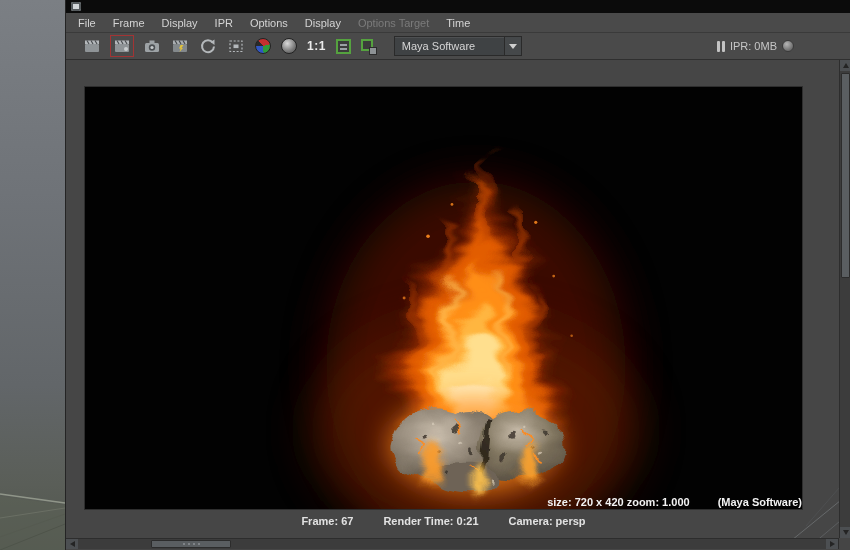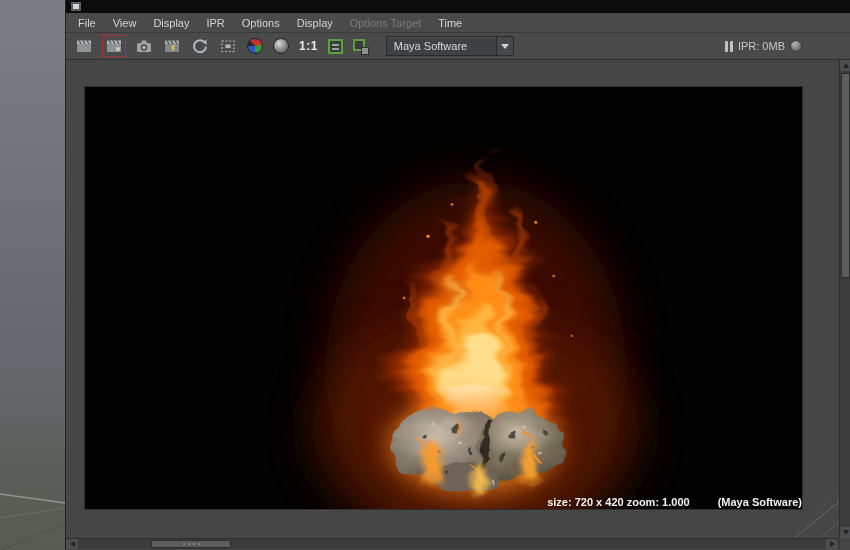--- a/index.html
+++ b/index.html
@@ -18,21 +18,21 @@
   .titlebar{position:absolute;left:0;top:0;right:0;height:13px;background:#0b0b0b}
   .title-icon{position:absolute;left:5px;top:2px;width:10px;height:9px;background:#d2d6d9;
     border-radius:2px;box-shadow:inset 0 0 0 2px #565b5e}
 
   .menubar{position:absolute;left:0;top:13px;right:0;height:20px;background:#4a4a4a;
     border-bottom:1px solid #3a3a3a;display:flex;align-items:center;padding:0 12px;gap:17px}
   .menu-item{font-size:11px;color:#d4d4d4;cursor:default;white-space:nowrap}
   .menu-item.disabled{color:#7b7b7b}
 
   .toolbar{position:absolute;left:0;top:33px;right:0;height:27px;background:#4a4a4a;
-    border-bottom:1px solid #2f2f2f;display:flex;align-items:center;padding:0 8px;gap:8px}
+    border-bottom:1px solid #2f2f2f;display:flex;align-items:center;padding:0 16px;gap:8px}
   .tb-btn{height:22px;display:flex;align-items:center;justify-content:center;padding:0 1px}
   .tb-btn.red-frame{border:1px solid #a23434;padding:0 2px}
   .rgb-circle{width:16px;height:16px;border-radius:50%;border:1px solid #232323;
     background:conic-gradient(from -40deg,#c43030 0 115deg,#2f9a3a 115deg 215deg,#3156c2 215deg 310deg,#2a2a2a 310deg 360deg)}
   .alpha-circle{width:16px;height:16px;border-radius:50%;border:1px solid #232323;
     background:radial-gradient(circle at 38% 32%,#d9d9d9,#7a7a7a 60%,#4c4c4c 100%)}
   .one2one{font-size:12px;font-weight:bold;color:#ececec;letter-spacing:.5px}
   .green-box{width:15px;height:15px;border:2px solid #55a23f;background:#3b3b3b;position:relative}
   .green-box .inner-line{position:absolute;left:2px;right:2px;height:2px;background:#9aa0a4}
   .green-box2{width:12px;height:12px;border:2px solid #55a23f;background:#3b3b3b;position:relative;margin:2px 4px 4px 0}
@@ -103,21 +103,21 @@
   </div>
 
   <div class="window">
 
     <div class="titlebar">
       <div class="title-icon"></div>
     </div>
 
     <div class="menubar">
       <span class="menu-item">File</span>
-      <span class="menu-item">View</span>
+      <span class="menu-item">Frame</span>
       <span class="menu-item">Display</span>
       <span class="menu-item">IPR</span>
       <span class="menu-item">Options</span>
       <span class="menu-item">Display</span>
       <span class="menu-item disabled">Options Target</span>
       <span class="menu-item">Time</span>
     </div>
 
     <div class="toolbar">
 
@@ -324,20 +324,23 @@
           <circle cx="320" cy="212" r="1.5" opacity="0.7"></circle>
             <circle cx="488" cy="250" r="1.3" opacity="0.6"></circle>
         </g>
       </svg>
 
       <div class="size-line">
         <span>size: 720 x 420 zoom: 1.000</span><span class="sep"></span><span>(Maya Software)</span>
       </div>
     </div>
 
+    <div class="info-line">
+      <span>Frame: 67</span><span class="sep"></span><span>Render Time: 0:21</span><span class="sep"></span><span>Camera: persp</span>
+    </div>
 
     <svg class="corner-lines" width="60" height="75">
       <line x1="60" y1="28" x2="6" y2="72" stroke="#7c8083" stroke-width="1" opacity="0.6"></line>
       <line x1="60" y1="48" x2="28" y2="75" stroke="#6d7174" stroke-width="1" opacity="0.55"></line>
       <line x1="60" y1="12" x2="20" y2="58" stroke="#55585b" stroke-width="1" opacity="0.5"></line>
     </svg>
 
     <div class="h-scroll">
       <div class="sb-btn" style="left:0">
           <i class="arr arr-left"></i>

